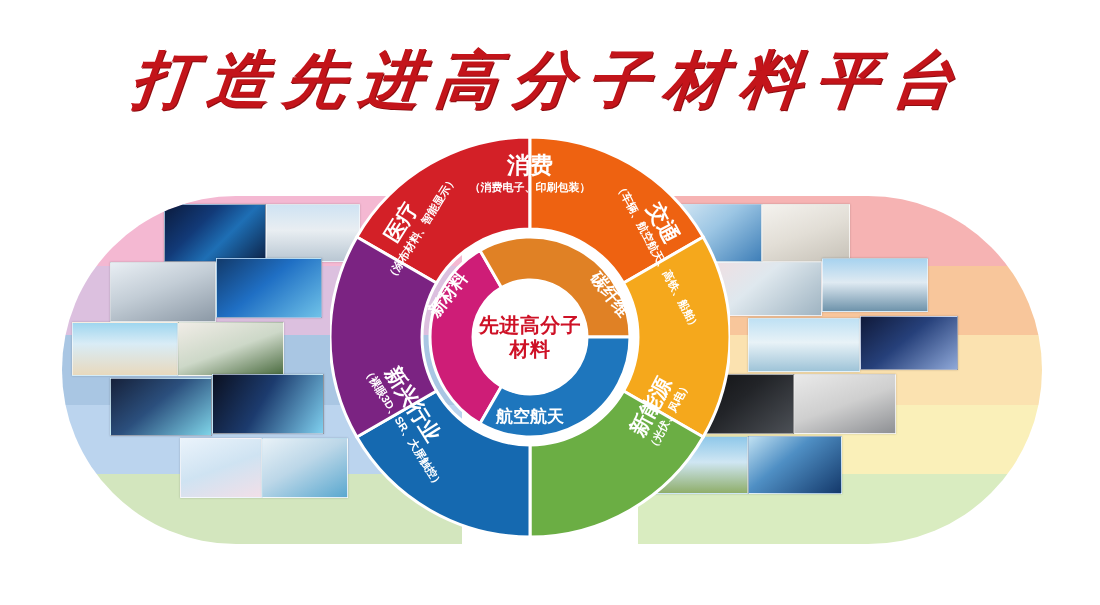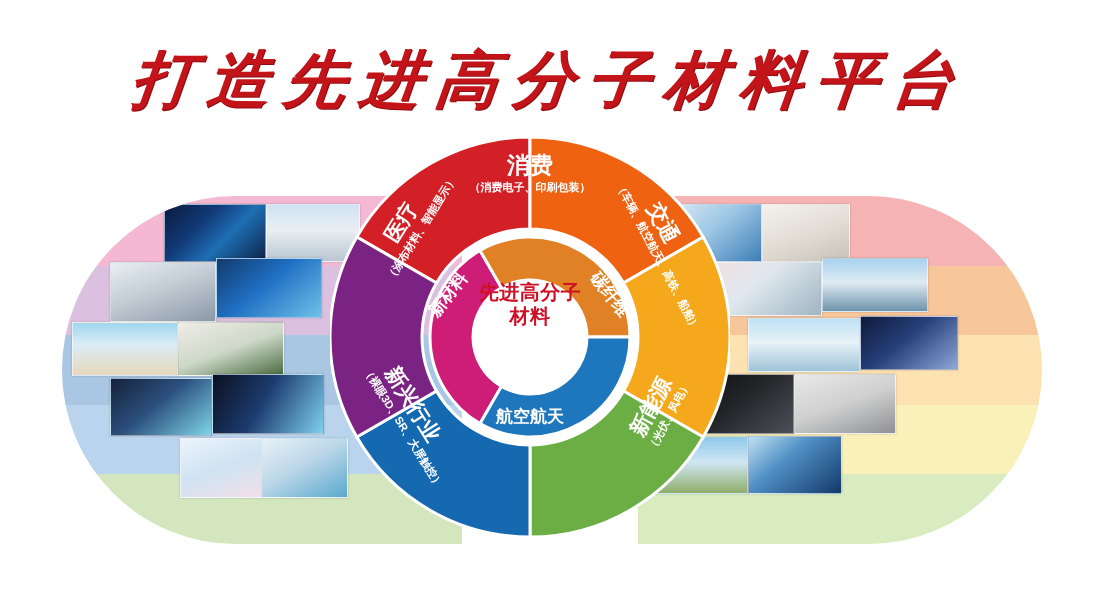--- a/index.html
+++ b/index.html
@@ -57,21 +57,21 @@
     text-align:center;
     pointer-events:none;
     line-height:1.12;
   }
   .seg-label .sub{
     display:block;font-size:11px;font-weight:700;margin-top:2px;
   }
   .center-circle{
     position:absolute;left:143px;top:148px;width:114px;height:114px;
     border-radius:50%;background:#fff;
-    display:flex;justify-content:center;
+    display:flex;align-items:center;justify-content:center;
     text-align:center;
   }
   .center-circle span{
     color:#CE1126;font-size:20px;font-weight:700;line-height:1.18;
     letter-spacing:0.5px;
   }
   .inner-label{
     position:absolute;color:#fff;font-size:17px;font-weight:700;
     white-space:nowrap;pointer-events:none;
   }

